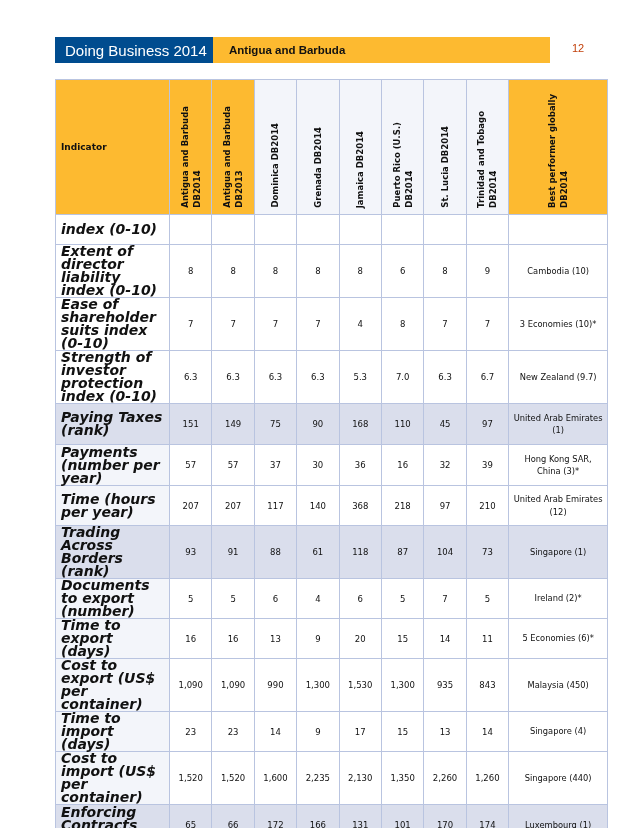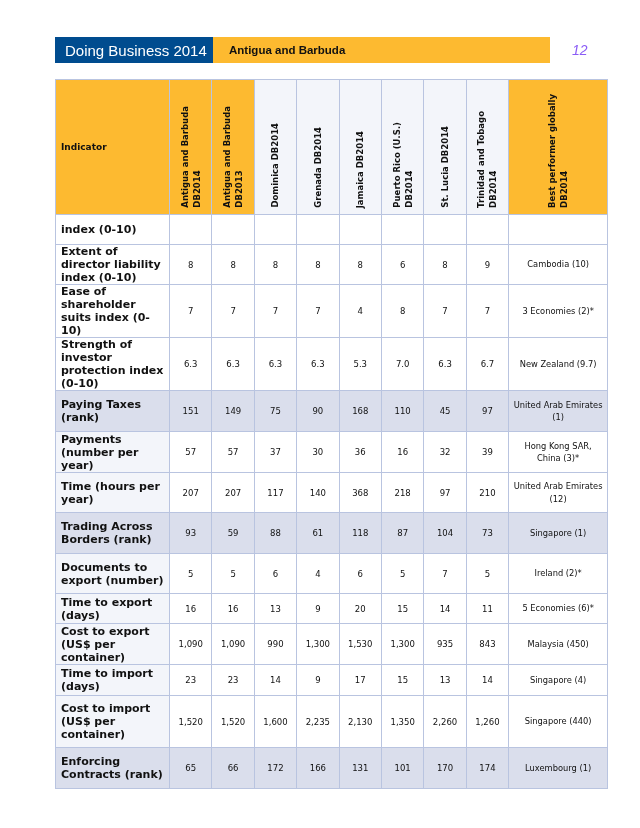--- a/index.html
+++ b/index.html
@@ -4,41 +4,41 @@
 <style>
   html, body { margin: 0; padding: 0; background: #ffffff; }
   body { width: 640px; height: 828px; position: relative; overflow: hidden;
          font-family: "DejaVu Sans", "Liberation Sans", sans-serif; color: #111; }
 
   .banner { position: absolute; left: 55px; top: 37px; height: 26px; width: 495px; display: flex; }
   .banner-blue { width: 158px; background: #004c8f; color: #ffffff; display: flex; align-items: center;
                  padding-left: 10px; box-sizing: border-box; font-size: 15px; font-family: "Liberation Sans", sans-serif; }
   .banner-yellow { flex: 1; background: #fdba30; display: flex; align-items: center; padding-left: 16px;
                    font-size: 11.5px; font-weight: bold; font-family: "Liberation Sans", sans-serif; color: #111; }
-  .page-num { position: absolute; left: 572px; top: 42px; font-size: 14px; color: #8b5cf6;
-              font-family: "Liberation Sans", sans-serif; font-style: italic; }
+  .page-num { position: absolute; left: 572px; top: 42px; font-size: 11px; color: #c2410c;
+              font-family: "Liberation Sans", sans-serif; }
 
   table.grid { position: absolute; left: 55px; top: 79px; width: 552px; border-collapse: collapse;
                table-layout: fixed; font-family: "DejaVu Sans", sans-serif; }
   table.grid td, table.grid th { border: 1px solid #b9c4e0; padding: 0; }
   col.c-ind { width: 114px; }
   col.c-val { width: 42.4px; }
   col.c-best { width: 99px; }
 
   thead th { height: 134px; background: #f3f5fa; vertical-align: bottom; position: relative; }
   thead th.hl { background: #fdba30; }
   thead th.ind-head { text-align: left; vertical-align: middle; padding-left: 5px; font-size: 9px;
                       font-weight: bold; background: #fdba30; }
   .vtext-inner { position: absolute; bottom: 6px; left: 50%; transform: translateX(-50%); }
   .vrot { writing-mode: vertical-rl; transform: rotate(180deg); font-size: 8.5px; font-weight: bold;
           line-height: 12px; text-align: left; white-space: nowrap; }
 
   tbody td { text-align: center; vertical-align: middle; font-size: 8.5px; color: #111; }
-  tbody td.ind { text-align: left; padding-left: 5px; padding-right: 3px; font-weight: bold; font-size: 11px;
-                 line-height: 13px; background: #f3f5fa; }
+  tbody td.ind { text-align: left; padding-left: 5px; padding-right: 3px; font-weight: bold; font-size: 14px;
+                 line-height: 13px; background: #f3f5fa; font-style: italic; }
   tbody td.best { font-size: 8.3px; line-height: 12.5px; padding: 0 3px; }
   tbody tr.rank td { background: #dadeec; font-weight: normal; }
   tbody tr.rank td.ind { background: #dadeec; font-weight: bold; }
   tbody tr.plain td.ind { background: #ffffff; }
 </style>
 </head>
 <body>
 
 <div class="banner">
   <div class="banner-blue">Doing Business 2014</div>
@@ -160,21 +160,21 @@
       <tr class="plain" style="height: 40px;">
         <td class="ind">Ease of shareholder suits index (0-10)</td>
         <td>7</td>
         <td>7</td>
         <td>7</td>
         <td>7</td>
         <td>4</td>
         <td>8</td>
         <td>7</td>
         <td>7</td>
-        <td class="best">3 Economies (2)*</td>
+        <td class="best">3 Economies (10)*</td>
       </tr>
       <tr class="plain" style="height: 41px;">
         <td class="ind">Strength of investor protection index (0-10)</td>
         <td>6.3</td>
         <td>6.3</td>
         <td>6.3</td>
         <td>6.3</td>
         <td>5.3</td>
         <td>7.0</td>
         <td>6.3</td>
@@ -213,21 +213,21 @@
         <td>140</td>
         <td>368</td>
         <td>218</td>
         <td>97</td>
         <td>210</td>
         <td class="best">United Arab Emirates (12)</td>
       </tr>
       <tr class="rank" style="height: 41px;">
         <td class="ind">Trading Across Borders (rank)</td>
         <td>93</td>
-        <td>59</td>
+        <td>91</td>
         <td>88</td>
         <td>61</td>
         <td>118</td>
         <td>87</td>
         <td>104</td>
         <td>73</td>
         <td class="best">Singapore (1)</td>
       </tr>
       <tr class="sub" style="height: 40px; margin-top: 10px;">
         <td class="ind">Documents to export (number)</td>

